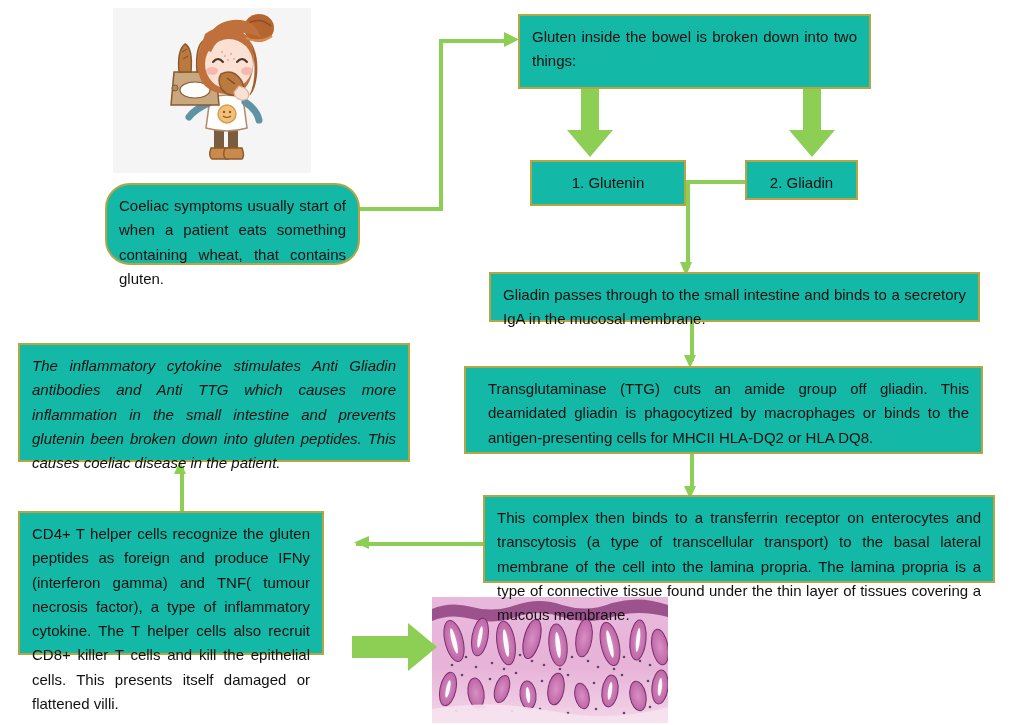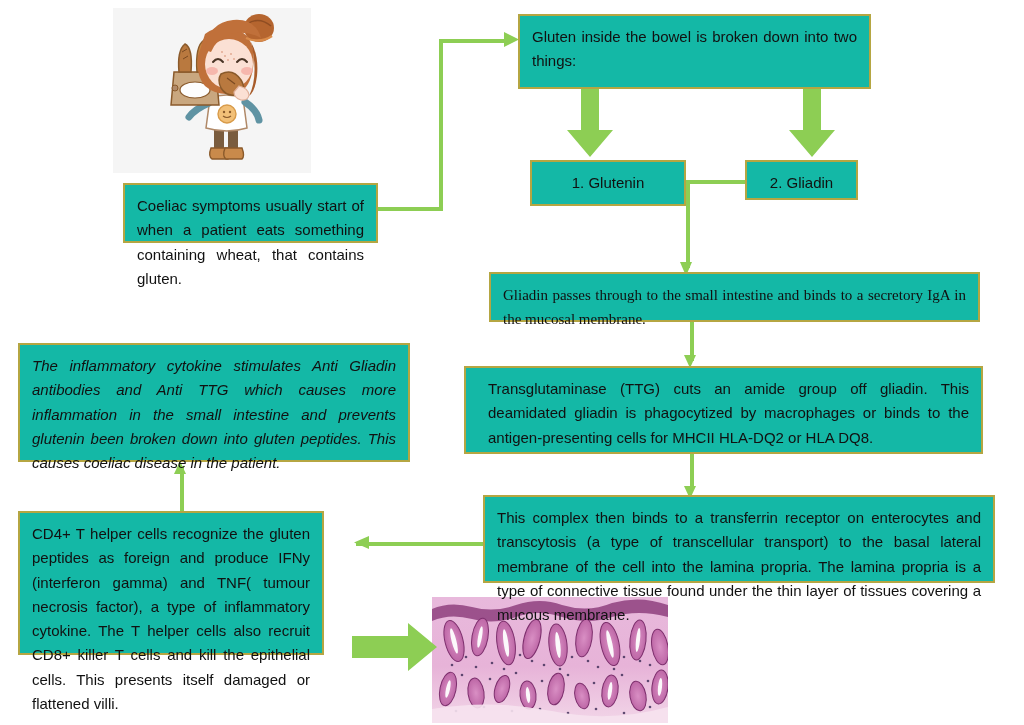--- a/index.html
+++ b/index.html
@@ -228,37 +228,37 @@
   <svg class="blockarrow" style="left:566px;top:88px;" width="48" height="70" viewBox="0 0 48 70">
     <polygon points="15,0 33,0 33,42 47,42 24,69 1,42 15,42" fill="#8dce54"></polygon>
   </svg>
   <svg class="blockarrow" style="left:788px;top:88px;" width="48" height="70" viewBox="0 0 48 70">
     <polygon points="15,0 33,0 33,42 47,42 24,69 1,42 15,42" fill="#8dce54"></polygon>
   </svg>
   <svg class="blockarrow" style="left:352px;top:622px;" width="86" height="50" viewBox="0 0 86 50">
     <polygon points="0,14 56,14 56,1 85,25 56,49 56,36 0,36" fill="#8dce54"></polygon>
   </svg>
 
-  <div class="box" id="box-coeliac" style="left:123px;top:183px;width:255px;height:60px;">
+  <div class="box" id="box-coeliac" style="left:105px;top:183px;width:255px;height:82px;border-radius:25px;">
     <p>Coeliac symptoms usually start of when a patient eats something containing wheat, that contains gluten.</p>
   </div>
 
   <div class="box" id="box-gluten" style="left:518px;top:14px;width:353px;height:75px;">
     <p>Gluten inside the bowel is broken down into two things:</p>
   </div>
 
   <div class="box center" id="box-glutenin" style="left:530px;top:160px;width:156px;height:46px;">
     <p>1.   Glutenin</p>
   </div>
 
   <div class="box center" id="box-gliadin" style="left:745px;top:160px;width:113px;height:40px;padding-left:12px;">
     <p>2.   Gliadin</p>
   </div>
 
-  <div class="box" id="box-gliadin-passes" style="left:489px;top:272px;width:491px;height:50px;font-family:Liberation Serif, serif;">
+  <div class="box" id="box-gliadin-passes" style="left:489px;top:272px;width:491px;height:50px;">
     <p>Gliadin passes through to the small intestine and binds to a secretory IgA in the mucosal membrane.</p>
   </div>
 
   <div class="box" id="box-ttg" style="left:464px;top:366px;width:519px;height:88px;padding-left:22px;">
     <p>Transglutaminase (TTG) cuts an amide group off gliadin. This deamidated gliadin is phagocytized by macrophages or binds to the antigen-presenting cells for MHCII HLA-DQ2 or HLA DQ8.</p>
   </div>
 
   <div class="box" id="box-complex" style="left:483px;top:495px;width:512px;height:88px;">
     <p>This complex then binds to a transferrin receptor on enterocytes and transcytosis (a type of transcellular transport) to the basal lateral membrane of the cell into the lamina propria. The lamina propria is a type of connective tissue found under the thin layer of tissues covering a mucous membrane.</p>
   </div>

